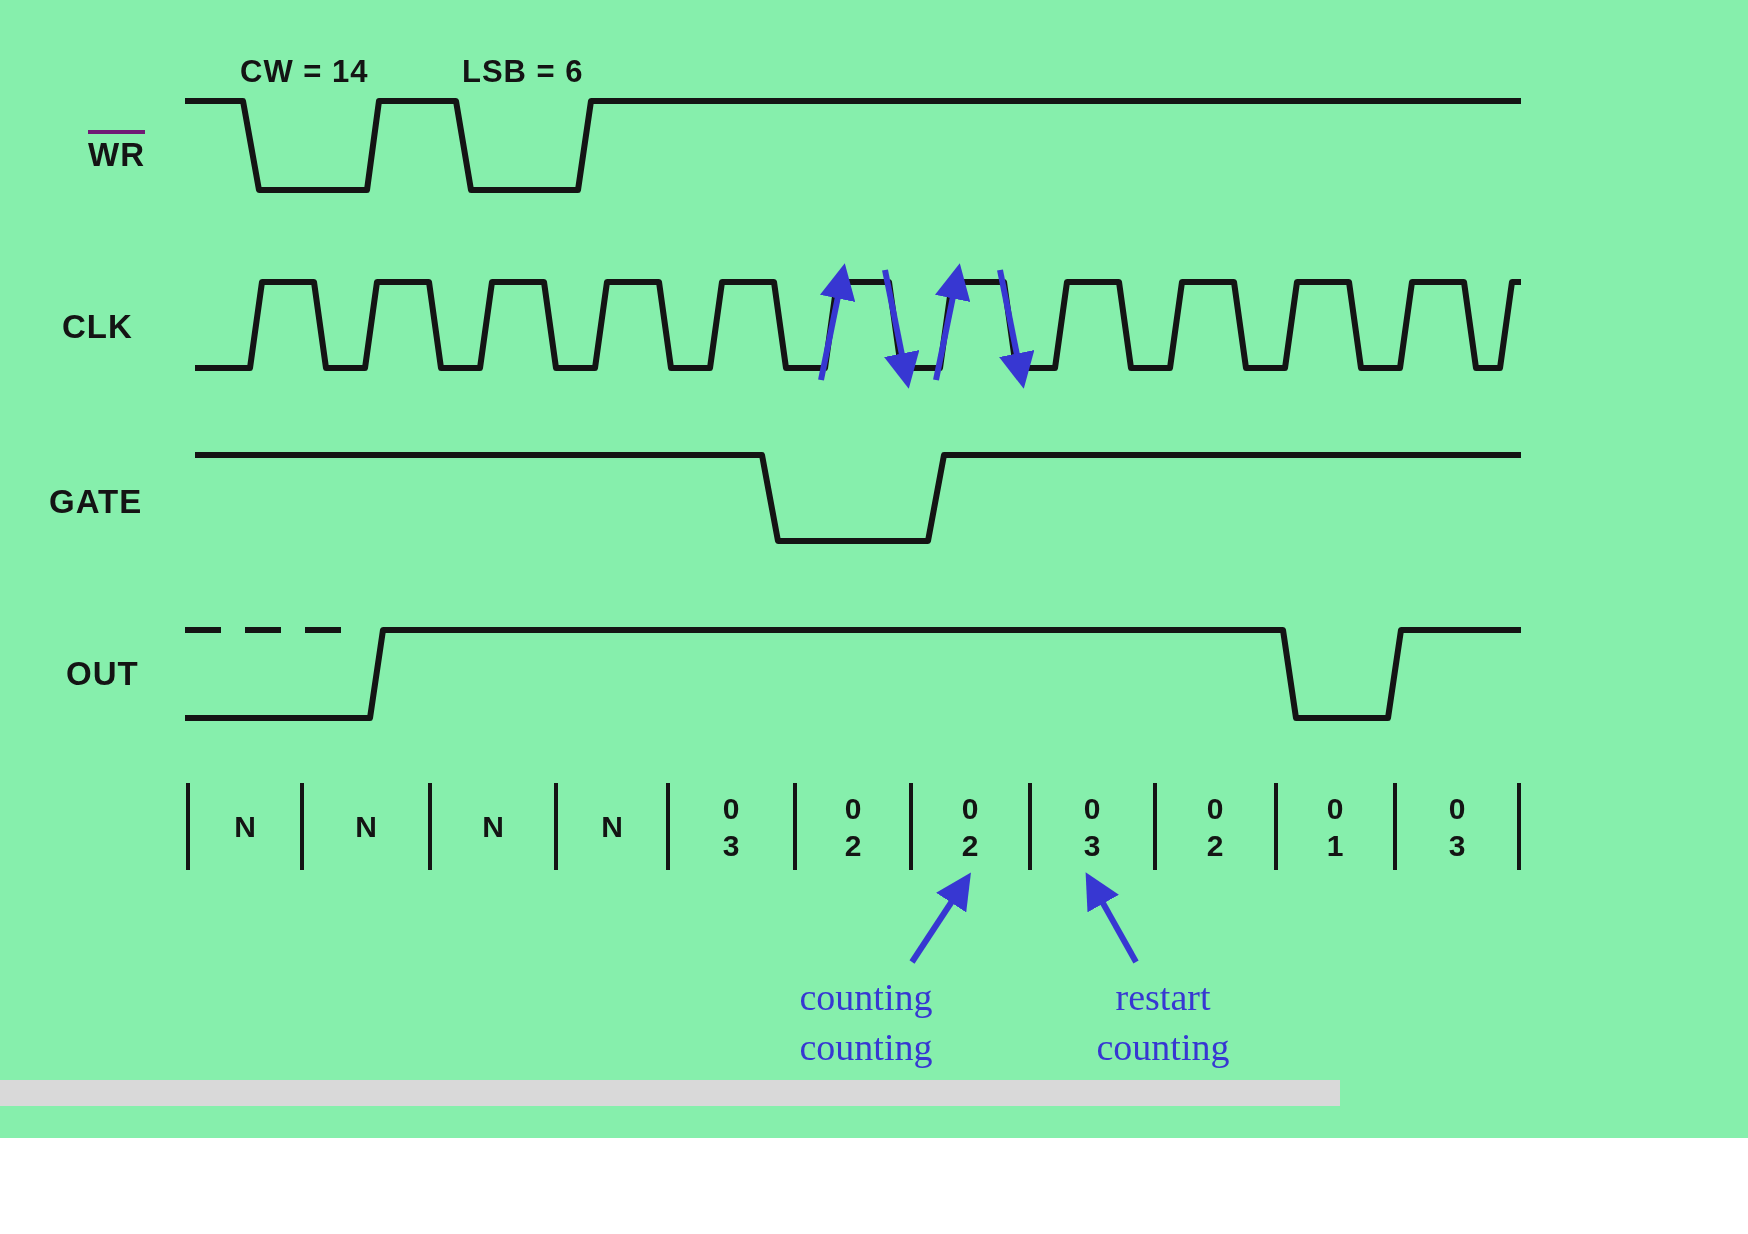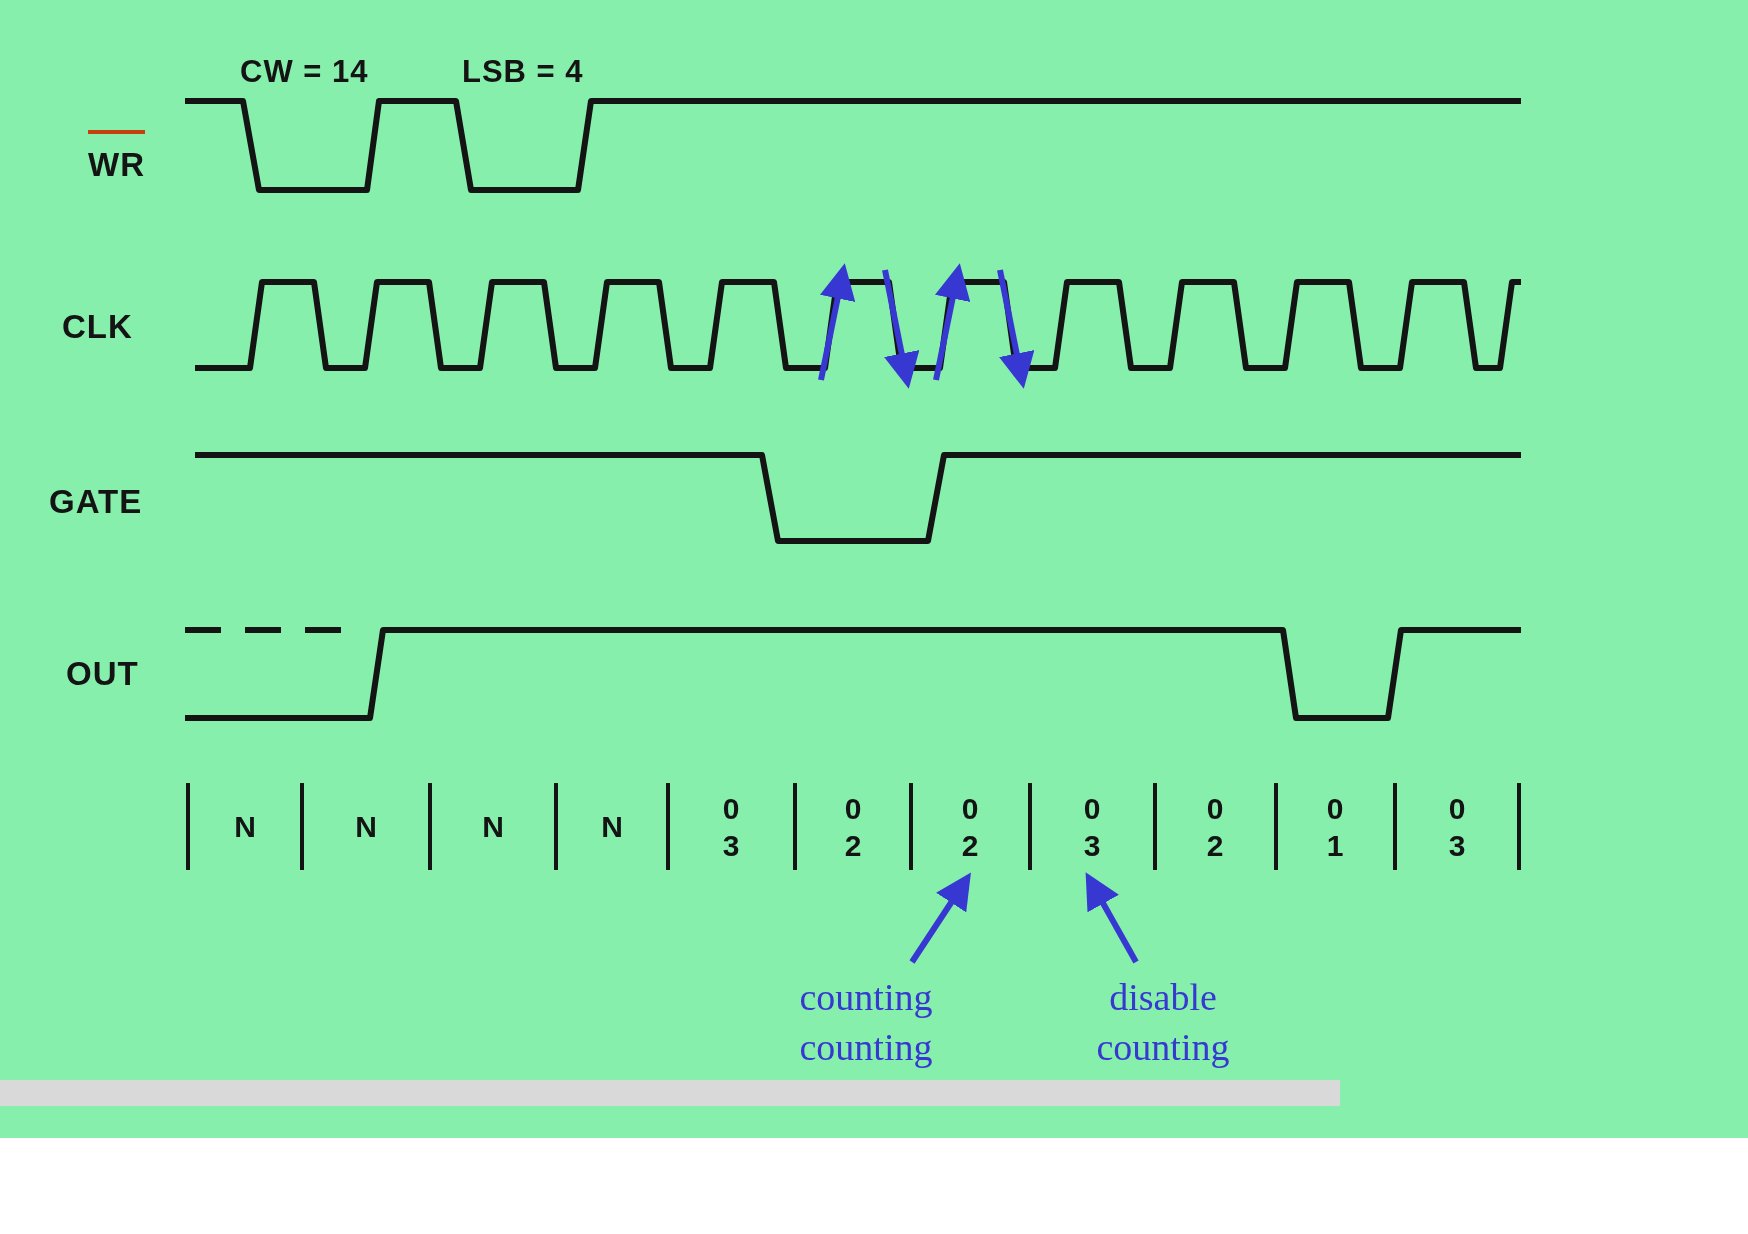--- a/index.html
+++ b/index.html
@@ -10,42 +10,42 @@
     font-family:"Liberation Sans", sans-serif; color:#141414;
   }
   .top-note {
     position:absolute; font-weight:700; font-size:31px; letter-spacing:1px;
     color:#141414; white-space:nowrap;
   }
   .sig-label {
     position:absolute; font-weight:700; font-size:33px; letter-spacing:1px;
     color:#141414; white-space:nowrap;
   }
-  .overbar { display:inline-block; border-top:4px solid #c2410c; padding-top:12px; }
+  .overbar { display:inline-block; border-top:4px solid #701a75; padding-top:2px; }
   #wave-svg { position:absolute; left:0; top:0; }
   .count-bar { position:absolute; width:4px; background:#141414; }
   .count-cell {
     position:absolute; display:flex; flex-direction:column;
     align-items:center; justify-content:center;
     font-weight:700; font-size:30px; line-height:37px; color:#141414;
   }
   .blue-note {
     position:absolute; transform:translateX(-50%); text-align:center;
     font-family:"Liberation Serif", serif; font-size:38px; line-height:50px;
     white-space:nowrap;
   }
   .artifact-strip { position:absolute; background:#d9d9d9; }
 </style>
 </head>
 <body>
 
 <div id="canvas">
 
   <div class="top-note" style="left:240px; top:54px;">CW = 14</div>
-  <div class="top-note" style="left:462px; top:54px;">LSB = 4</div>
+  <div class="top-note" style="left:462px; top:54px;">LSB = 6</div>
 
   <div class="sig-label" style="left:88px; top:130px;">
     <span class="overbar">WR</span>
   </div>
   <div class="sig-label" style="left:62px; top:308px;">CLK</div>
   <div class="sig-label" style="left:49px; top:483px;">GATE</div>
   <div class="sig-label" style="left:66px; top:655px;">OUT</div>
 
   <svg id="wave-svg" width="1748" height="1234" viewBox="0 0 1748 1234">
     <defs>
@@ -119,18 +119,18 @@
         <div>0</div>
         <div>3</div>
       </div>
     </div>
 
   <div class="blue-note" style="left:866px; top:972px; color:#3737d2;">
     <div>counting</div>
     <div>counting</div>
   </div>
   <div class="blue-note" style="left:1163px; top:972px; color:#3737d2;">
-    <div>disable</div>
+    <div>restart</div>
     <div>counting</div>
   </div>
 
   <div class="artifact-strip" style="left:0; top:1080px; width:1340px; height:26px;"></div>
 </div>
 
 </body></html>

